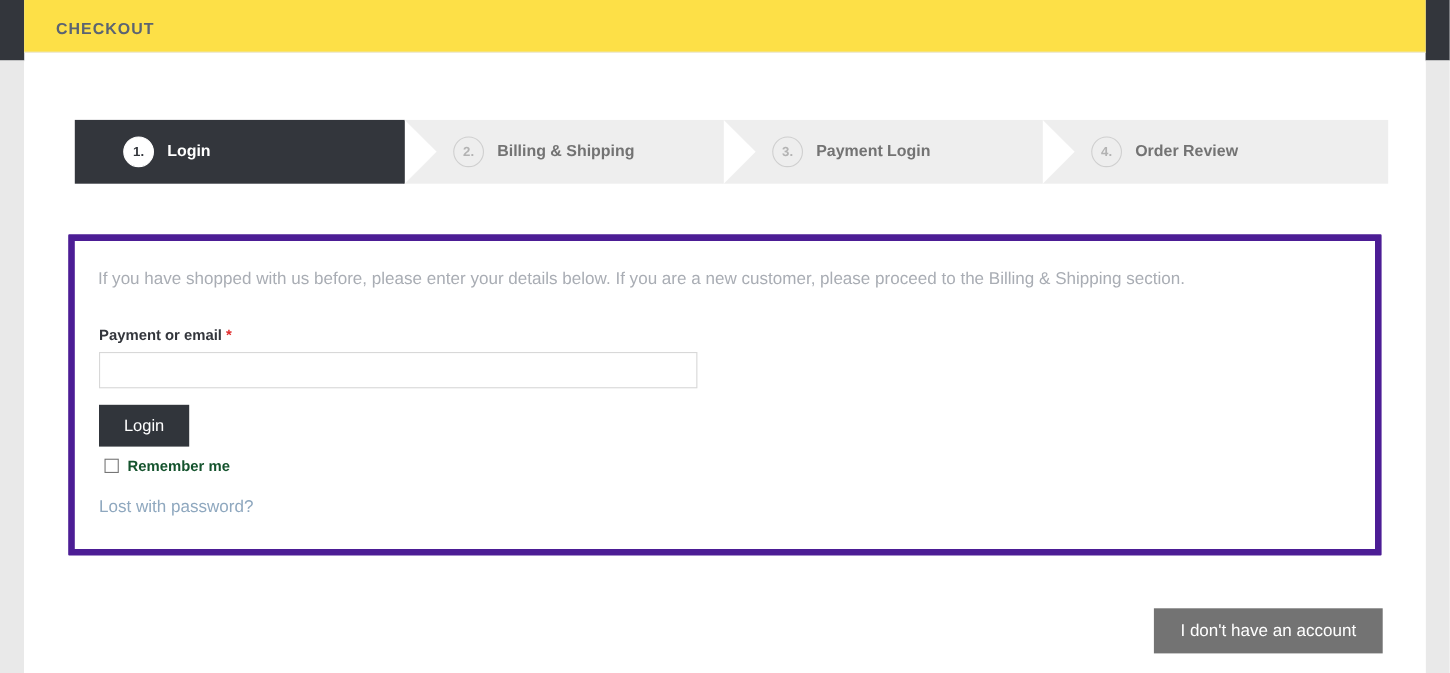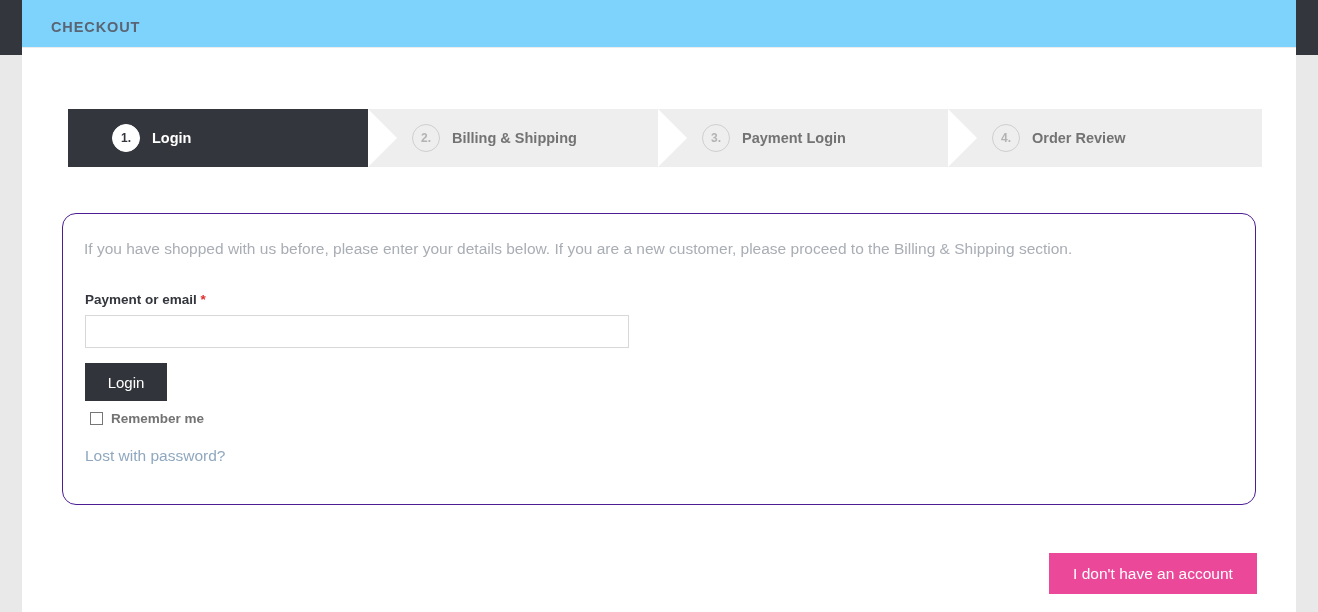--- a/index.html
+++ b/index.html
@@ -39,21 +39,21 @@
     right: 0; top: 55px;
     width: 22px; height: 557px;
     background: #e9e9e9;
   }
 
   
   #page-header {
     position: absolute;
     left: 22px; top: 0;
     width: 1274px; height: 48px;
-    background: #7dd3fc;
+    background: #fde047;
     border-bottom: 1px solid #ececec;
     box-sizing: border-box;
   }
   #page-title {
     position: absolute;
     left: 29px;
     top: 19px;
     font-size: 14.5px;
     font-weight: bold;
     letter-spacing: 0.9px;
@@ -161,22 +161,22 @@
   #step-3 { flex: 0 0 290px; }
   #step-4 { flex: 1 1 auto; }
 
   
   #login-card {
     position: absolute;
     left: 40px;
     top: 157px;
     width: 1194px;
     height: 292px;
-    border: 1px solid #4c1d95;
-    border-radius: 14px;
+    border: 6px solid #4c1d95;
+    border-radius: 1px;
     box-sizing: border-box;
     background: #ffffff;
   }
   #login-intro {
     position: absolute;
     left: 21px;
     top: 26px;
     font-size: 15.5px;
     color: #a9adb4;
     white-space: nowrap;
@@ -242,42 +242,42 @@
     background: #ffffff;
     box-sizing: border-box;
     margin: 0 8px 0 0;
     -webkit-appearance: none;
     appearance: none;
     cursor: pointer;
   }
   #remember-label {
     font-size: 13.5px;
     font-weight: bold;
-    color: #737373;
+    color: #14532d;
     cursor: pointer;
   }
 
   #lost-password-link {
     position: absolute;
     left: 22px;
     top: 233px;
     font-size: 15.5px;
     color: #8fa8bf;
     text-decoration: none;
     cursor: pointer;
   }
 
   
   #no-account-button {
     position: absolute;
     left: 1027px;
     top: 497px;
     width: 208px;
     height: 41px;
-    background: #ec4899;
+    background: #737373;
     color: #ffffff;
     border: none;
     font-size: 15.5px;
     font-family: "Liberation Sans", sans-serif;
     cursor: pointer;
     padding: 0;
   }
 </style>
 </head>
 <body>

